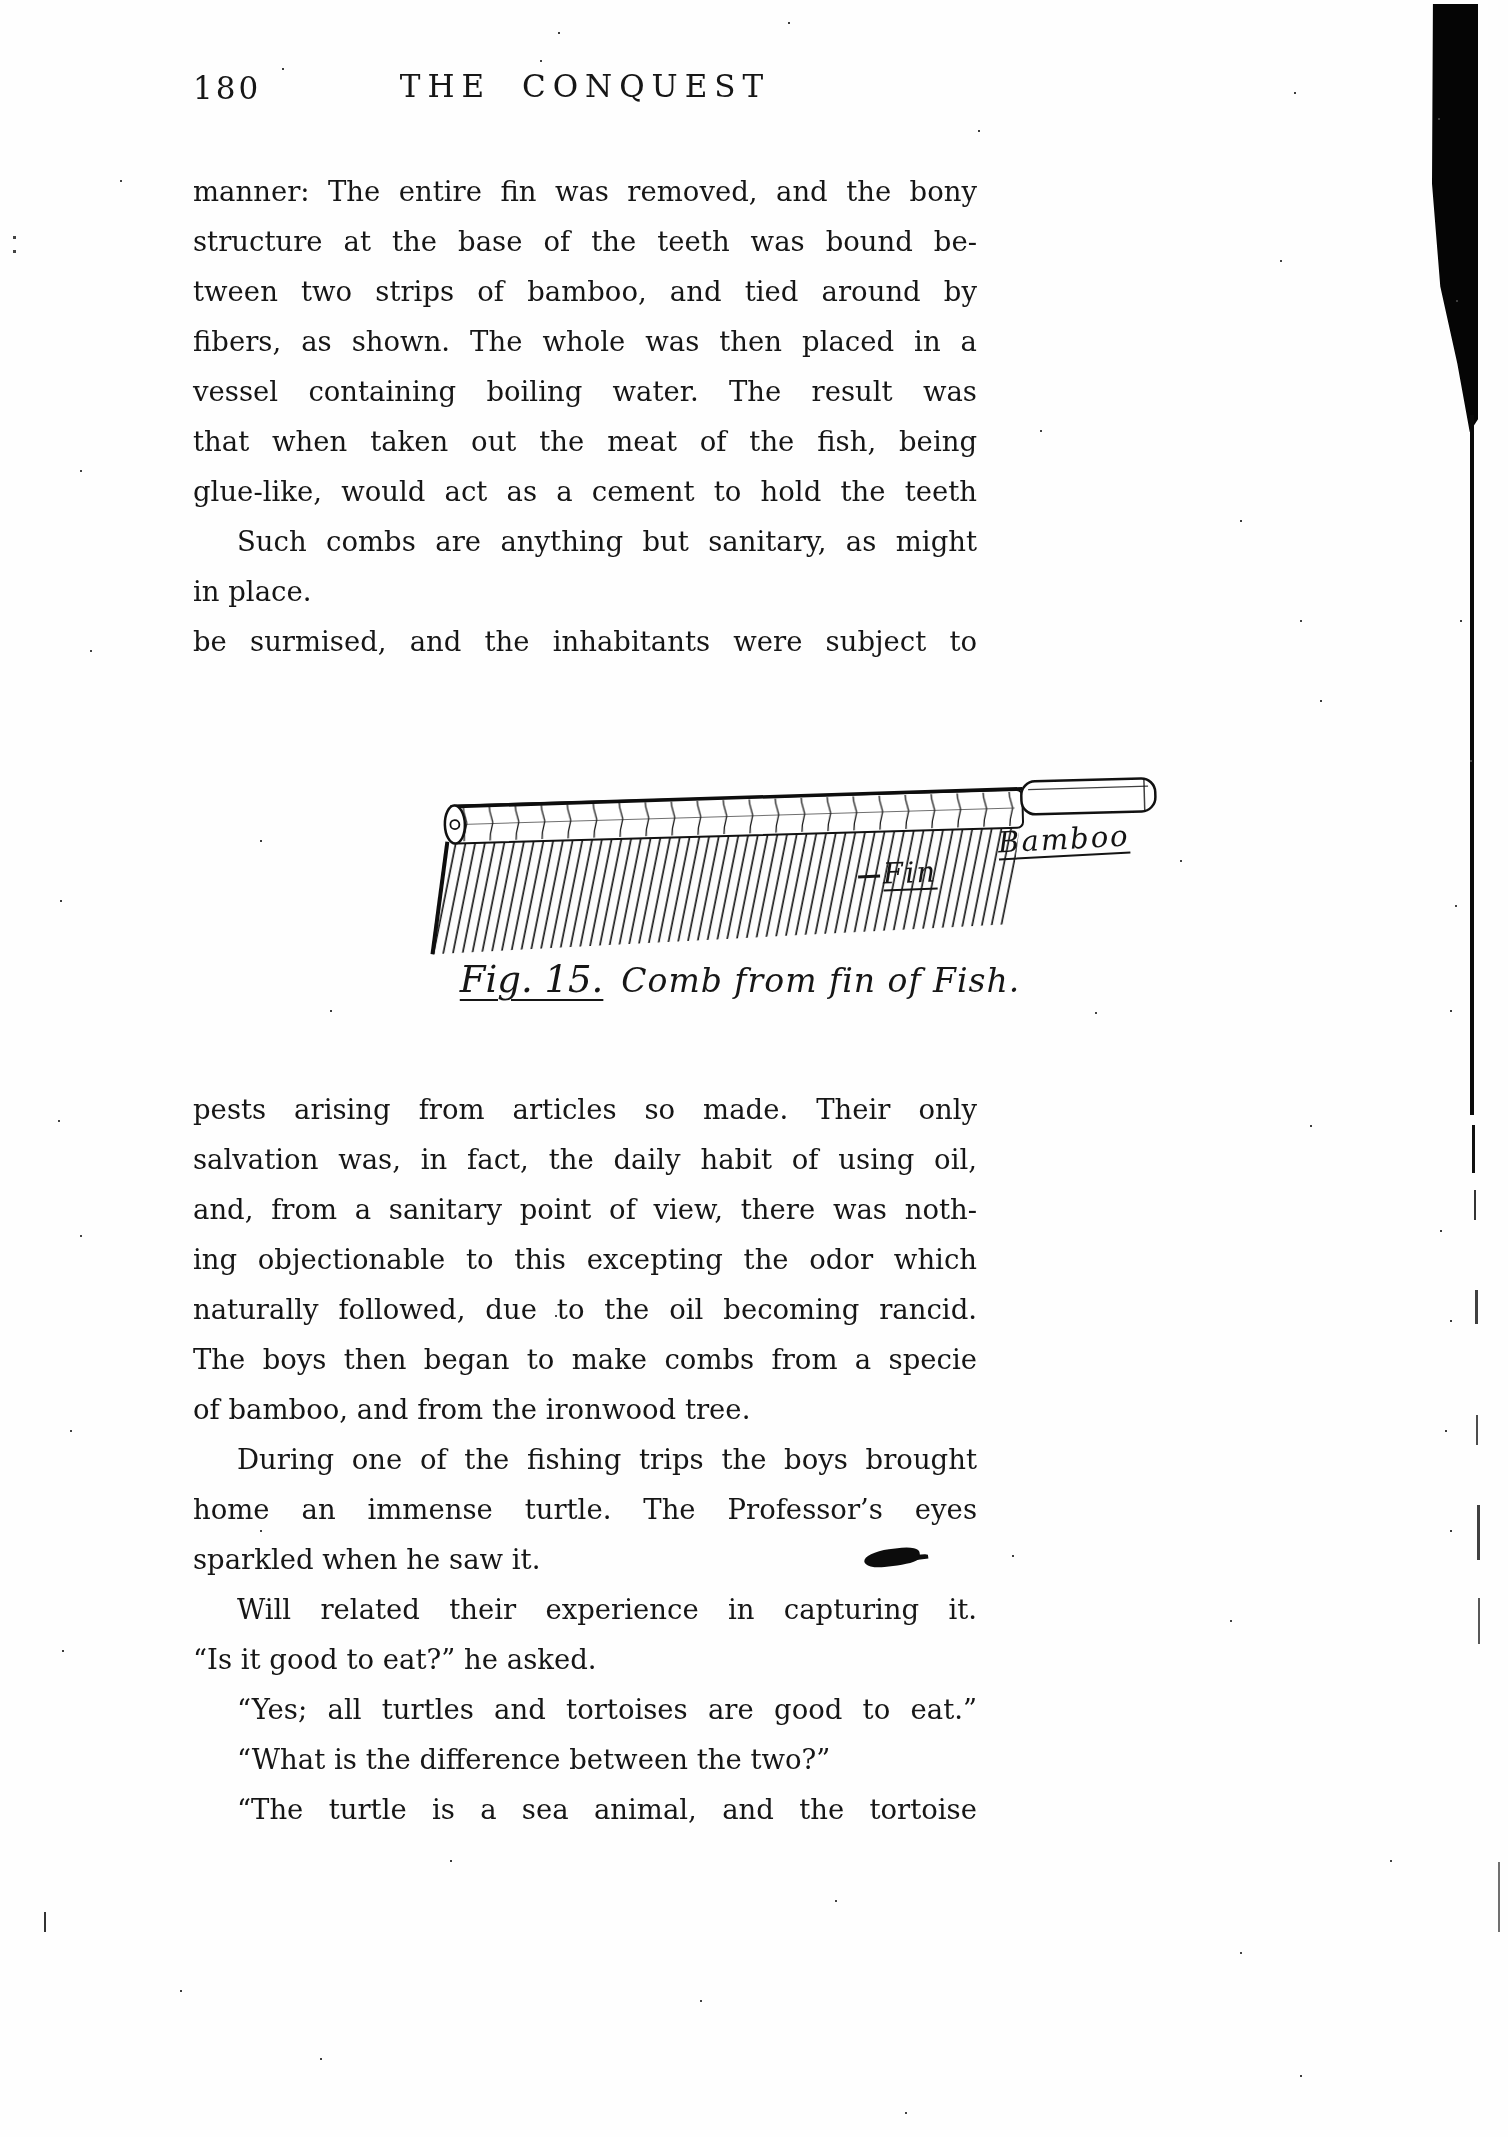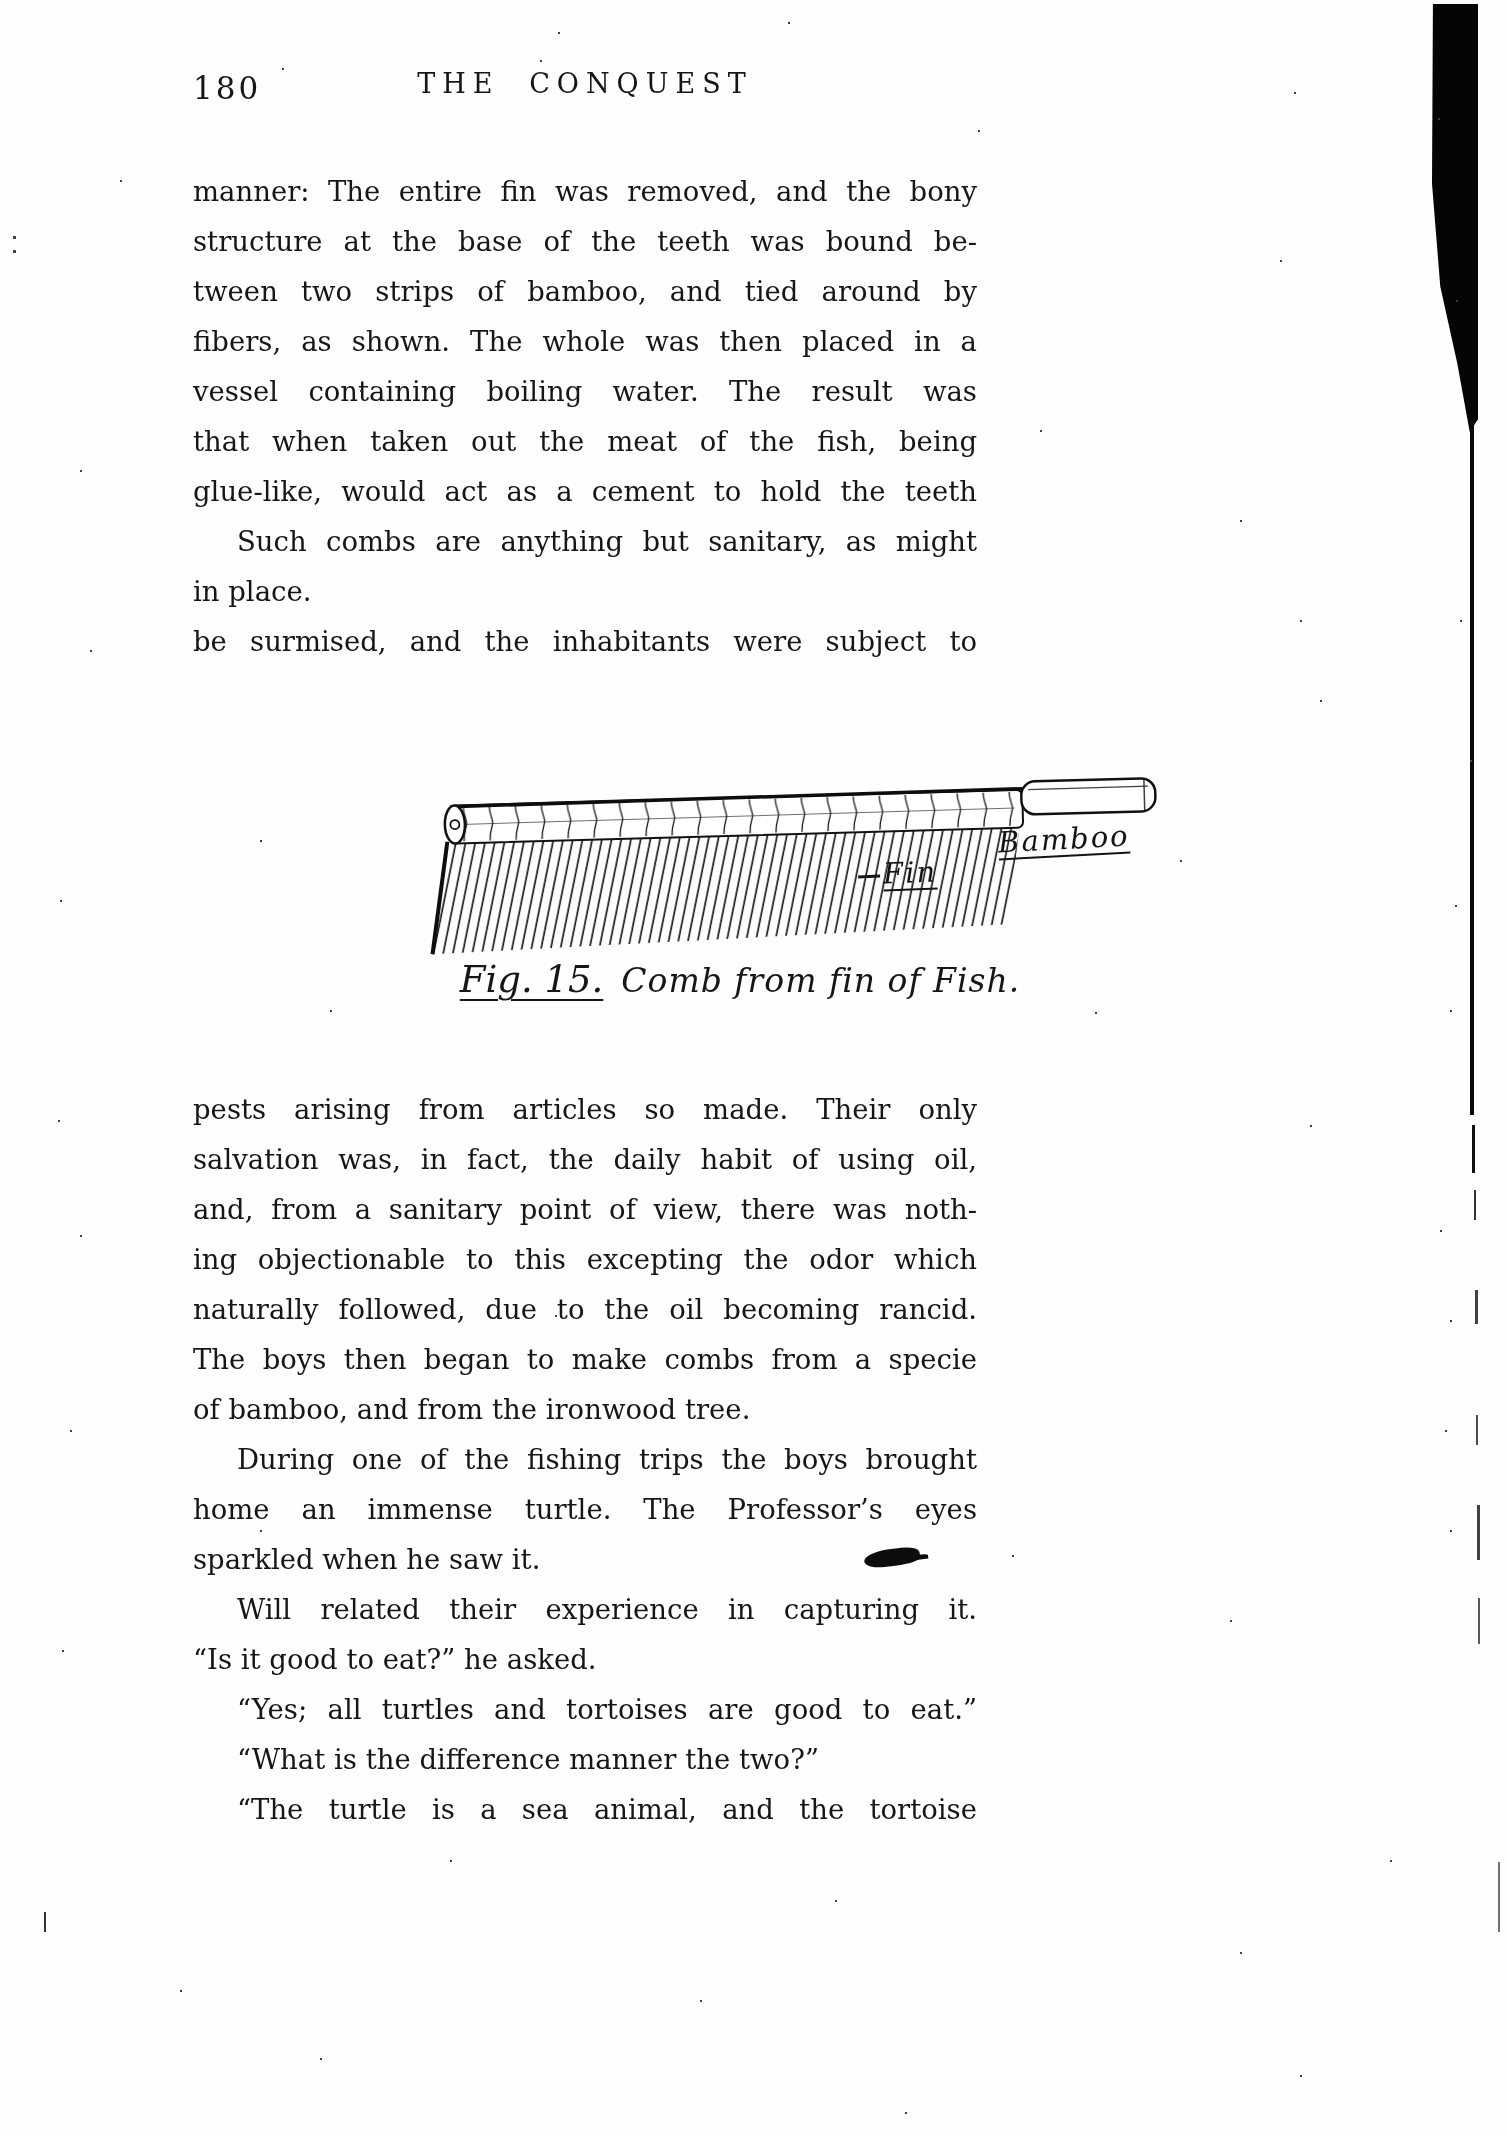--- a/index.html
+++ b/index.html
@@ -3,21 +3,21 @@
 <meta charset="utf-8">
 <style>
   html,body{margin:0;padding:0;}
   body{width:1508px;height:2137px;background:#ffffff;overflow:hidden;
        font-family:"DejaVu Serif", serif;color:#161616;}
   .page{position:absolute;inset:0;background:#fefefe;}
 
   
   .pageno{position:absolute;left:193px;top:70px;font-size:31px;letter-spacing:3px;}
   .runhead{position:absolute;left:193px;top:68px;width:784px;text-align:center;
-           font-size:27px;letter-spacing:7px;word-spacing:14px;}
+           font-size:31px;letter-spacing:7px;word-spacing:14px;}
 
   
   .tblock{position:absolute;left:193px;width:784px;}
   .tb1{top:166px;}
   .tb2{top:1084px;}
   .ln{height:50px;line-height:50px;font-size:27.5px;
       text-align:justify;text-align-last:justify;white-space:normal;}
   .ln.end{text-align-last:left;}
   .ln.ind{text-indent:44px;}
 
@@ -138,21 +138,21 @@
     <div class="ln">ing objectionable to this excepting the odor which</div>
     <div class="ln">naturally followed, due to the oil becoming rancid.</div>
     <div class="ln">The boys then began to make combs from a specie</div>
     <div class="ln end">of bamboo, and from the ironwood tree.</div>
     <div class="ln ind">During one of the fishing trips the boys brought</div>
     <div class="ln">home an immense turtle.  The Professor’s eyes</div>
     <div class="ln end">sparkled when he saw it.</div>
     <div class="ln ind">Will related their experience in capturing it.</div>
     <div class="ln end">“Is it good to eat?” he asked.</div>
     <div class="ln ind">“Yes; all turtles and tortoises are good to eat.”</div>
-    <div class="ln ind end">“What is the difference manner the two?”</div>
+    <div class="ln ind end">“What is the difference between the two?”</div>
     <div class="ln ind">“The turtle is a sea animal, and the tortoise</div>
   </div>
 
   <div class="edge-blob"></div>
   <div class="edge-line"></div>
   <div class="edge-dash d1"></div>
   <div class="edge-dash d2"></div>
   <div class="edge-dash d3"></div>
   <div class="edge-dash d4"></div>
   <div class="edge-dash d5"></div>

